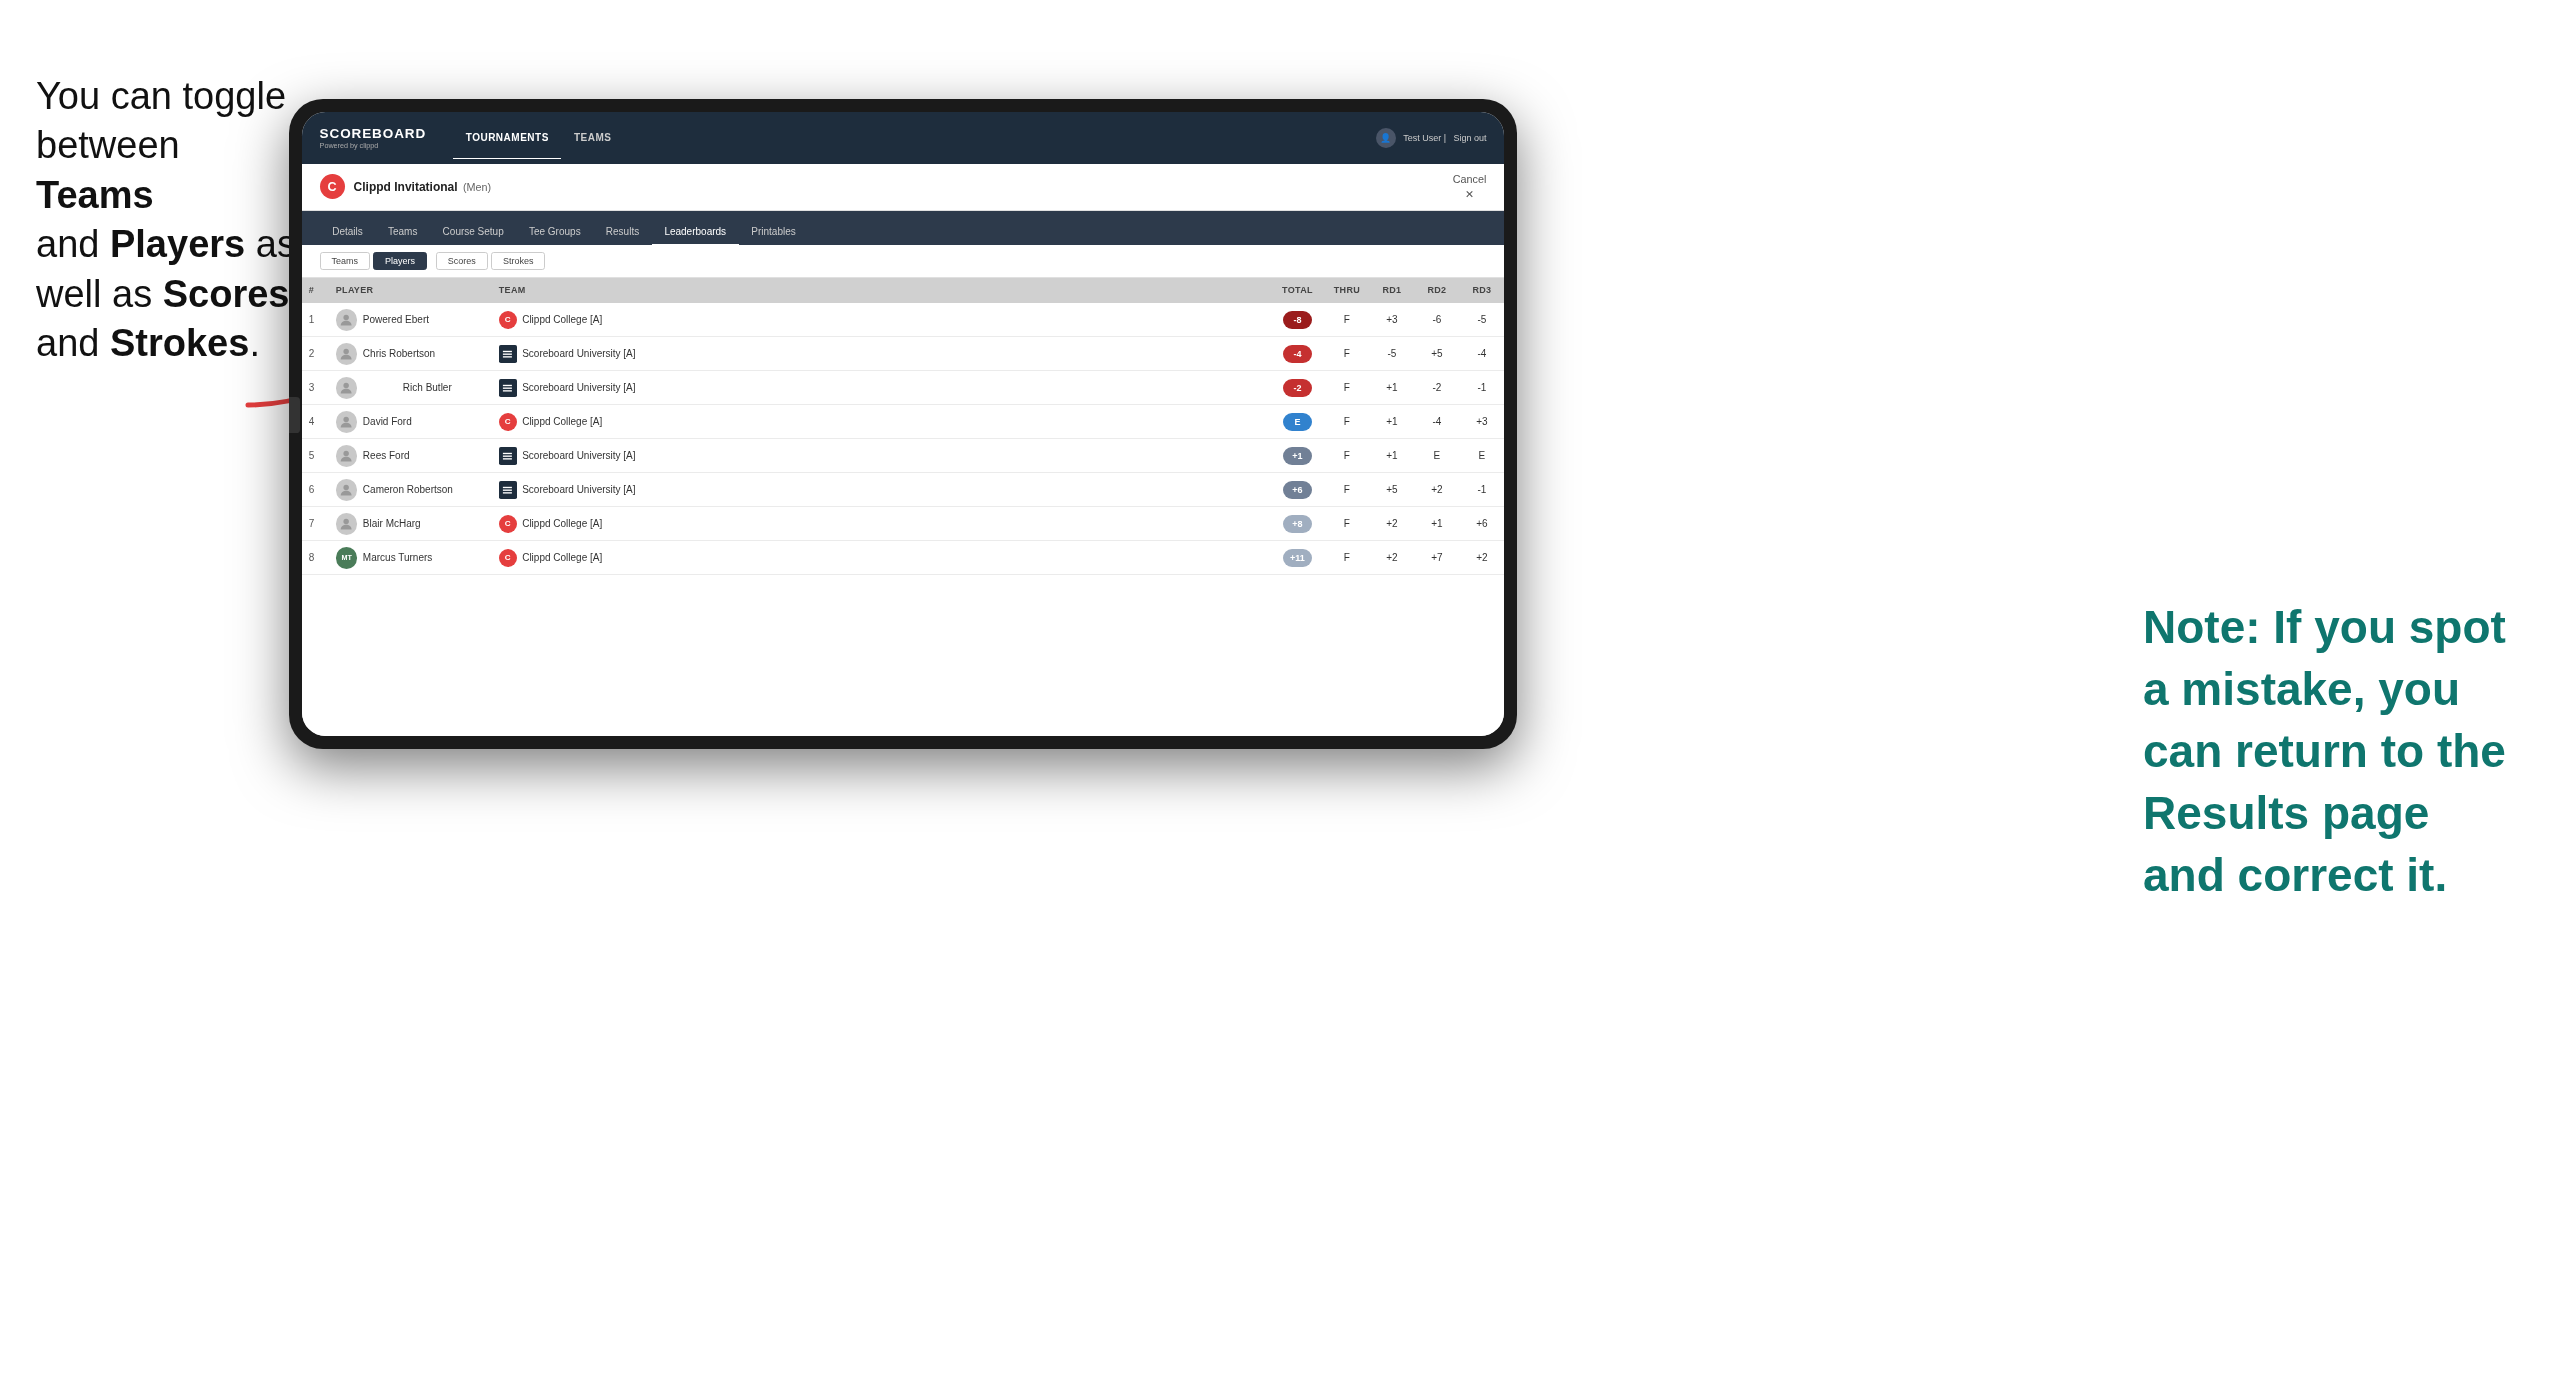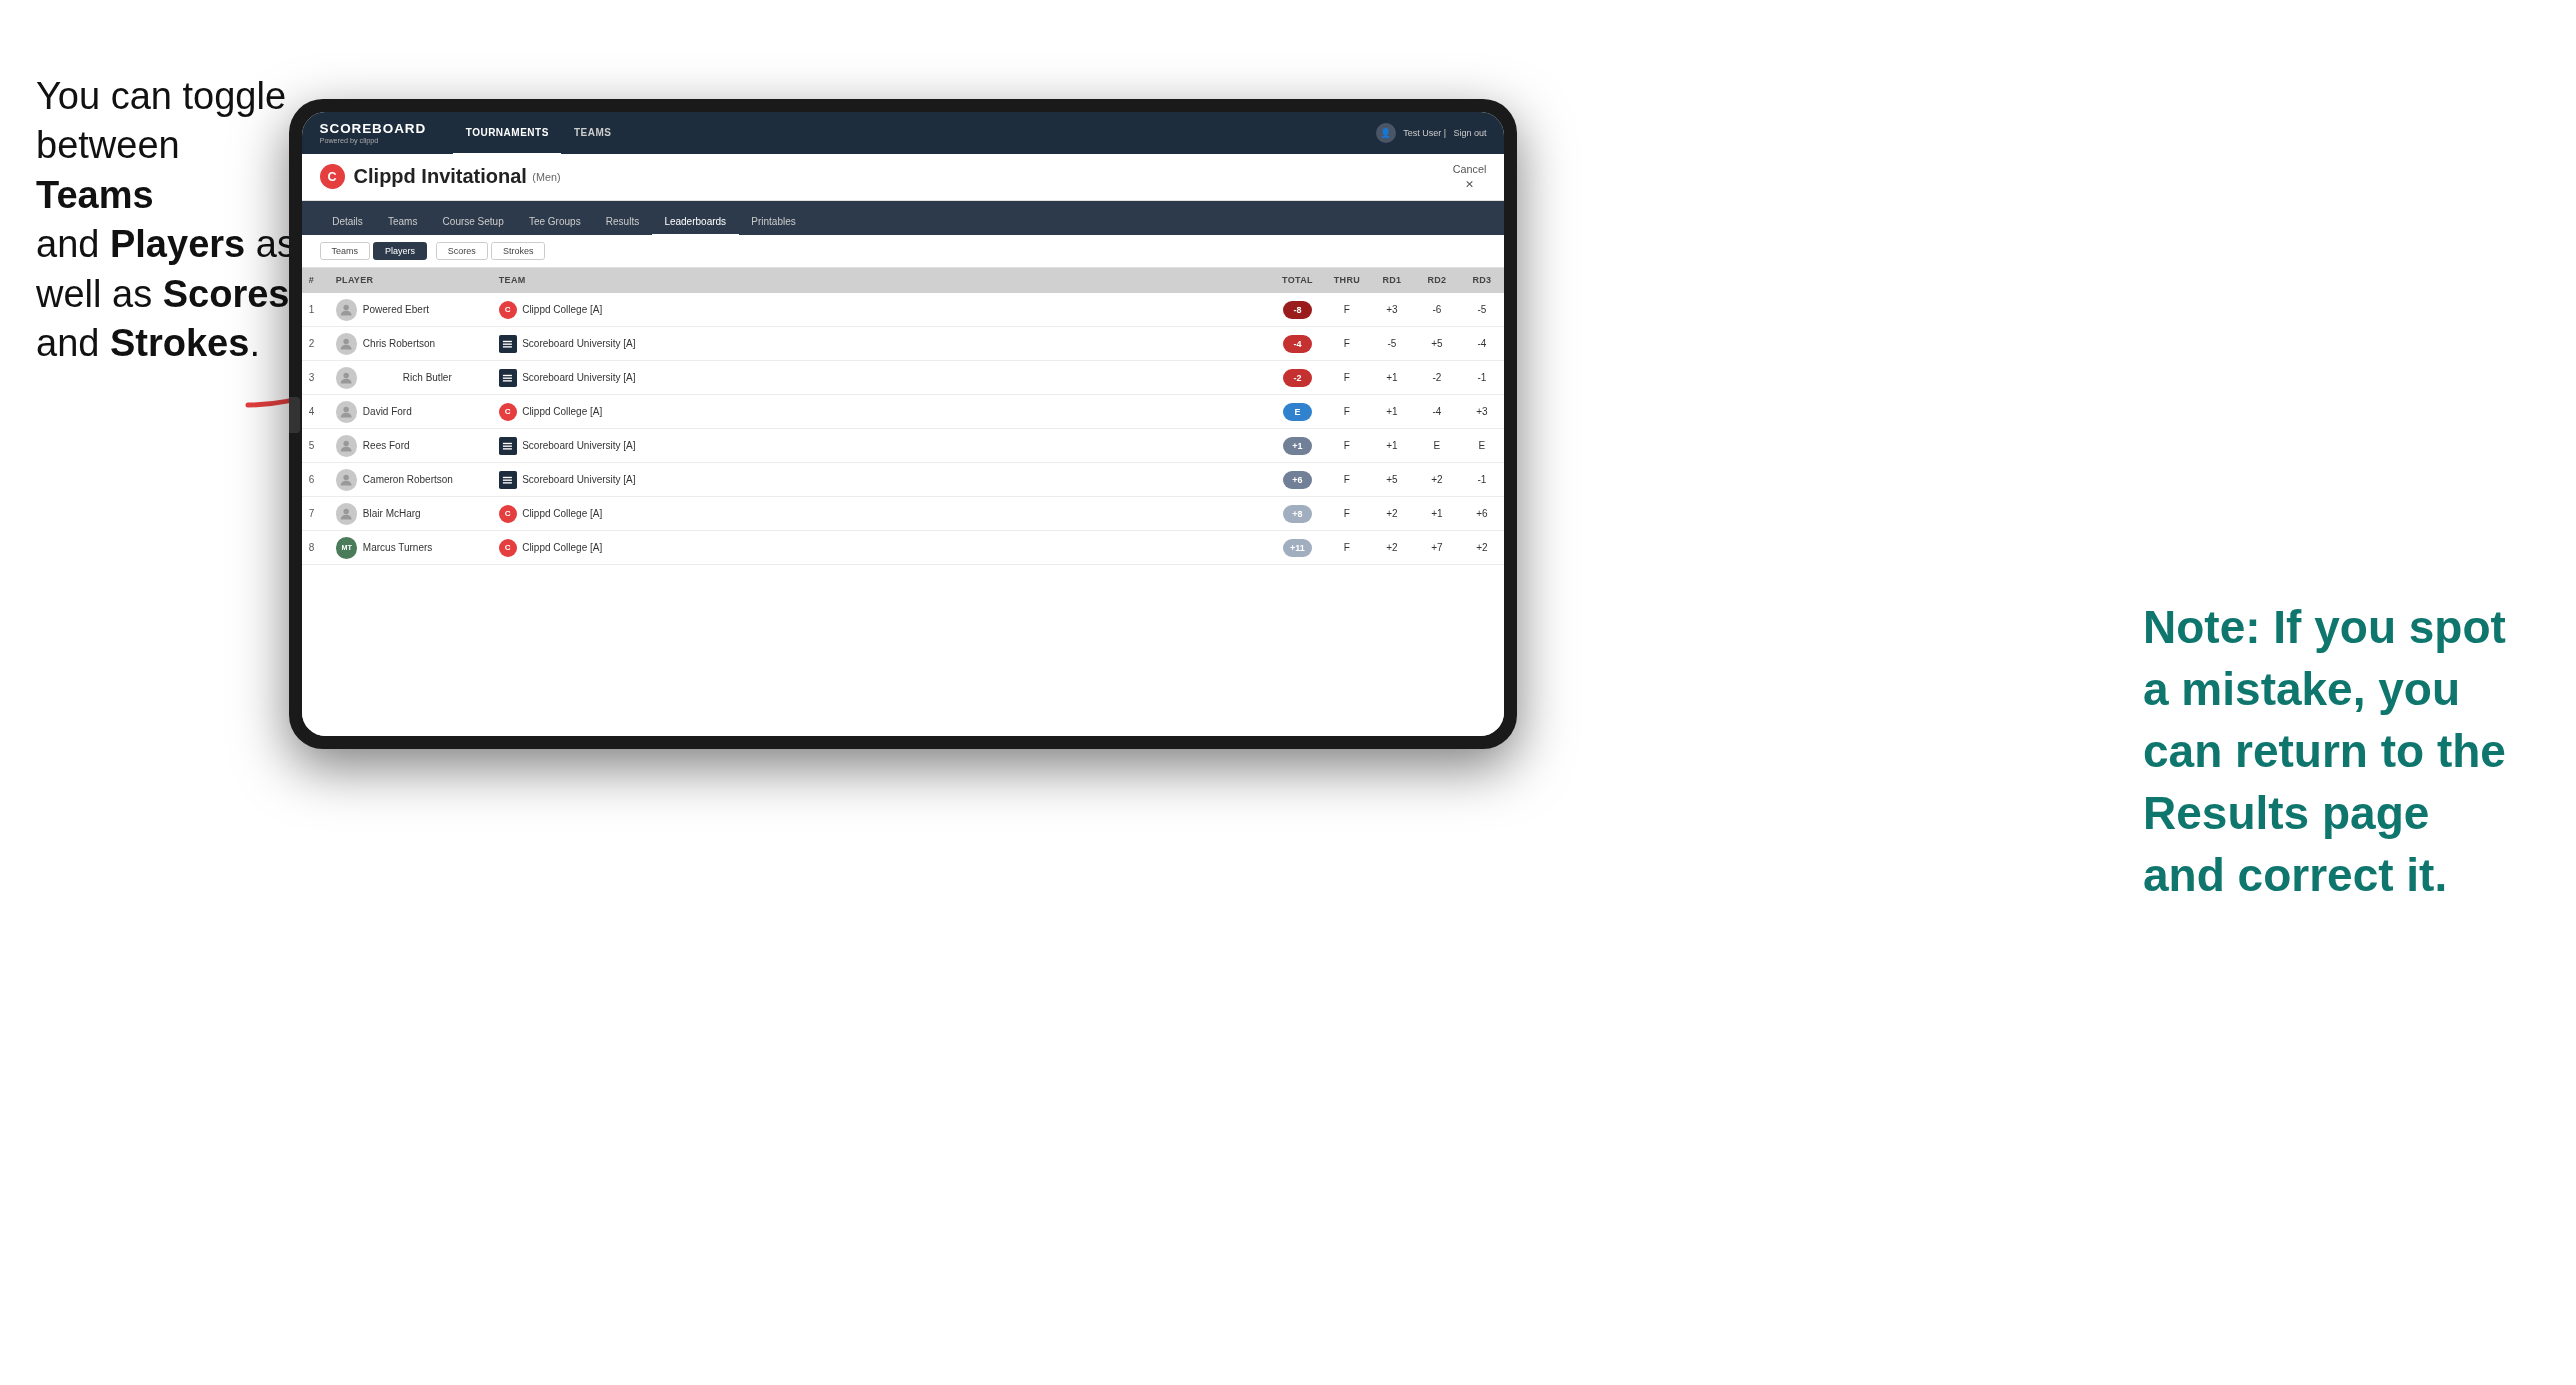--- a/index.html
+++ b/index.html
@@ -66,21 +66,21 @@
       display: flex;
       flex-direction: column;
     }
 
     
     .top-nav {
       background: #1e2d3d;
       display: flex;
       align-items: center;
       padding: 0 18px;
-      height: 42px;
+      height: 52px;
       flex-shrink: 0;
     }
     .logo-area {
       display: flex;
       flex-direction: column;
       margin-right: 27px;
     }
     .logo-text {
       font-size: 13.5px;
       font-weight: 900;
@@ -158,21 +158,21 @@
       border-radius: 50%;
       display: flex;
       align-items: center;
       justify-content: center;
       color: #fff;
       font-size: 12.6px;
       font-weight: 700;
       margin-right: 9px;
     }
     .tournament-title {
-      font-size: 20px;
+      font-size: 12px;
       font-weight: 600;
       color: #222;
     }
     .tournament-sub {
       font-size: 10.8px;
       color: #666;
       margin-left: 5.4px;
     }
     .cancel-btn {
       margin-left: auto;

